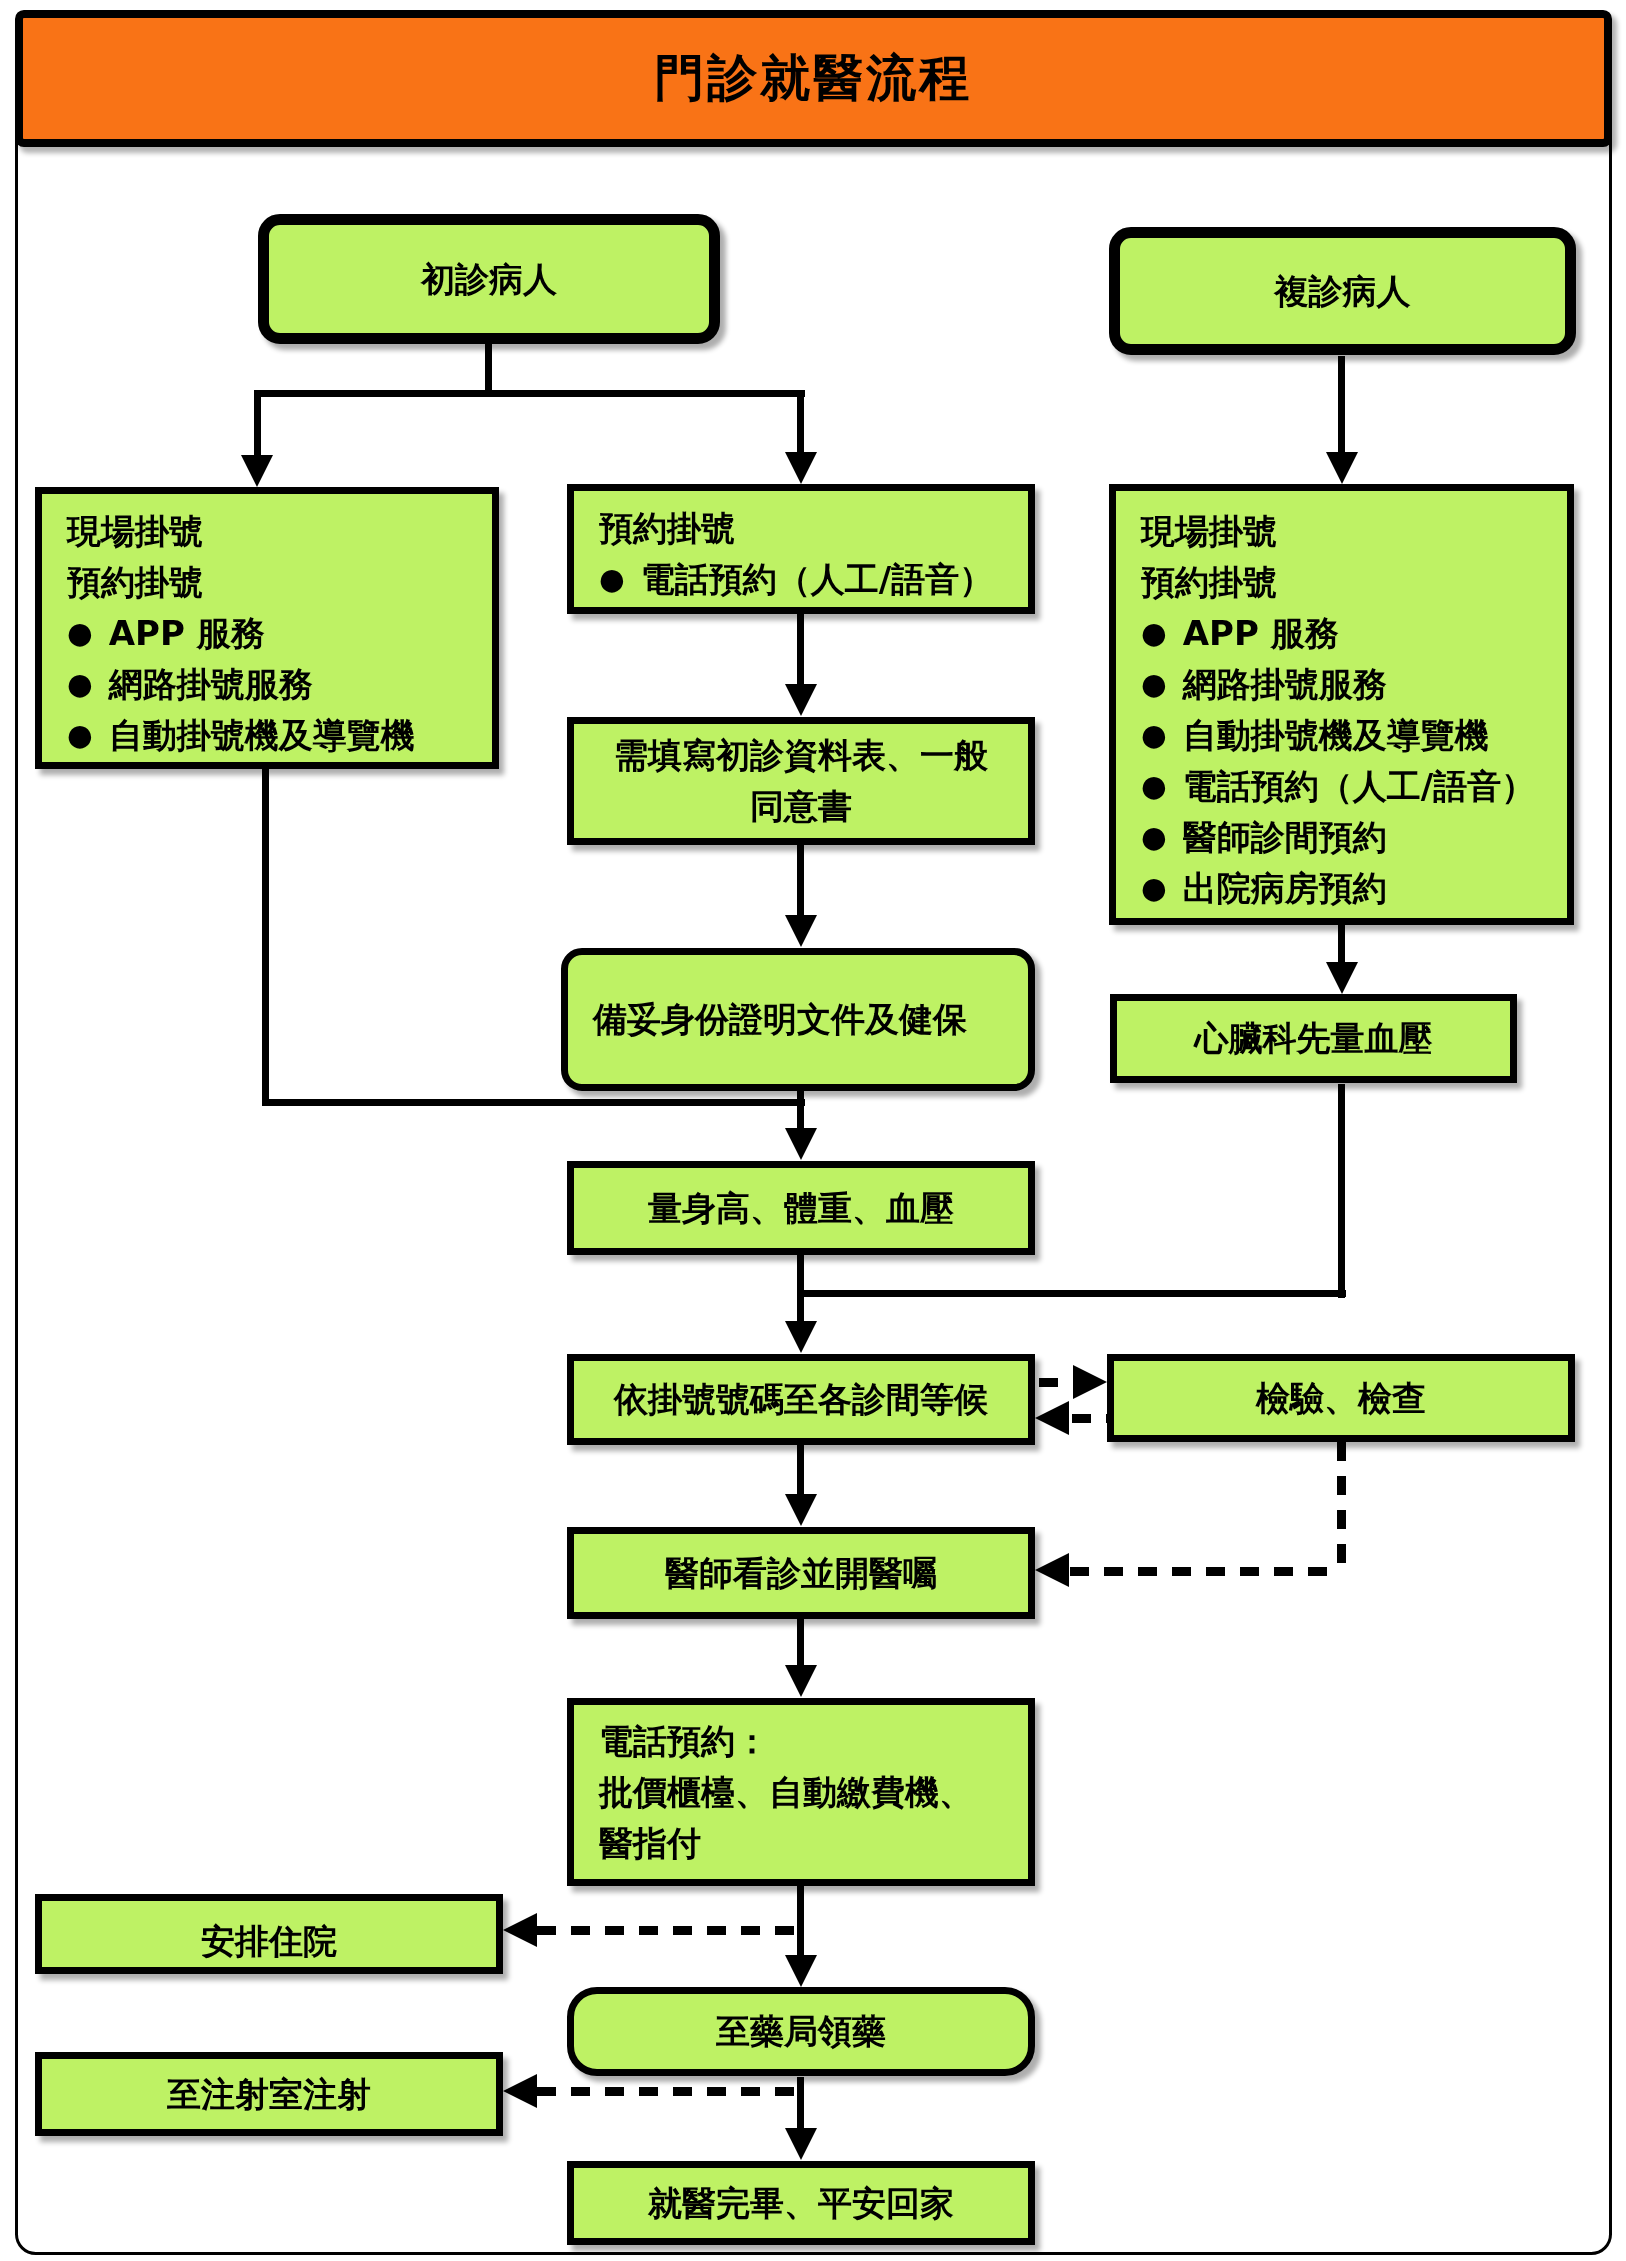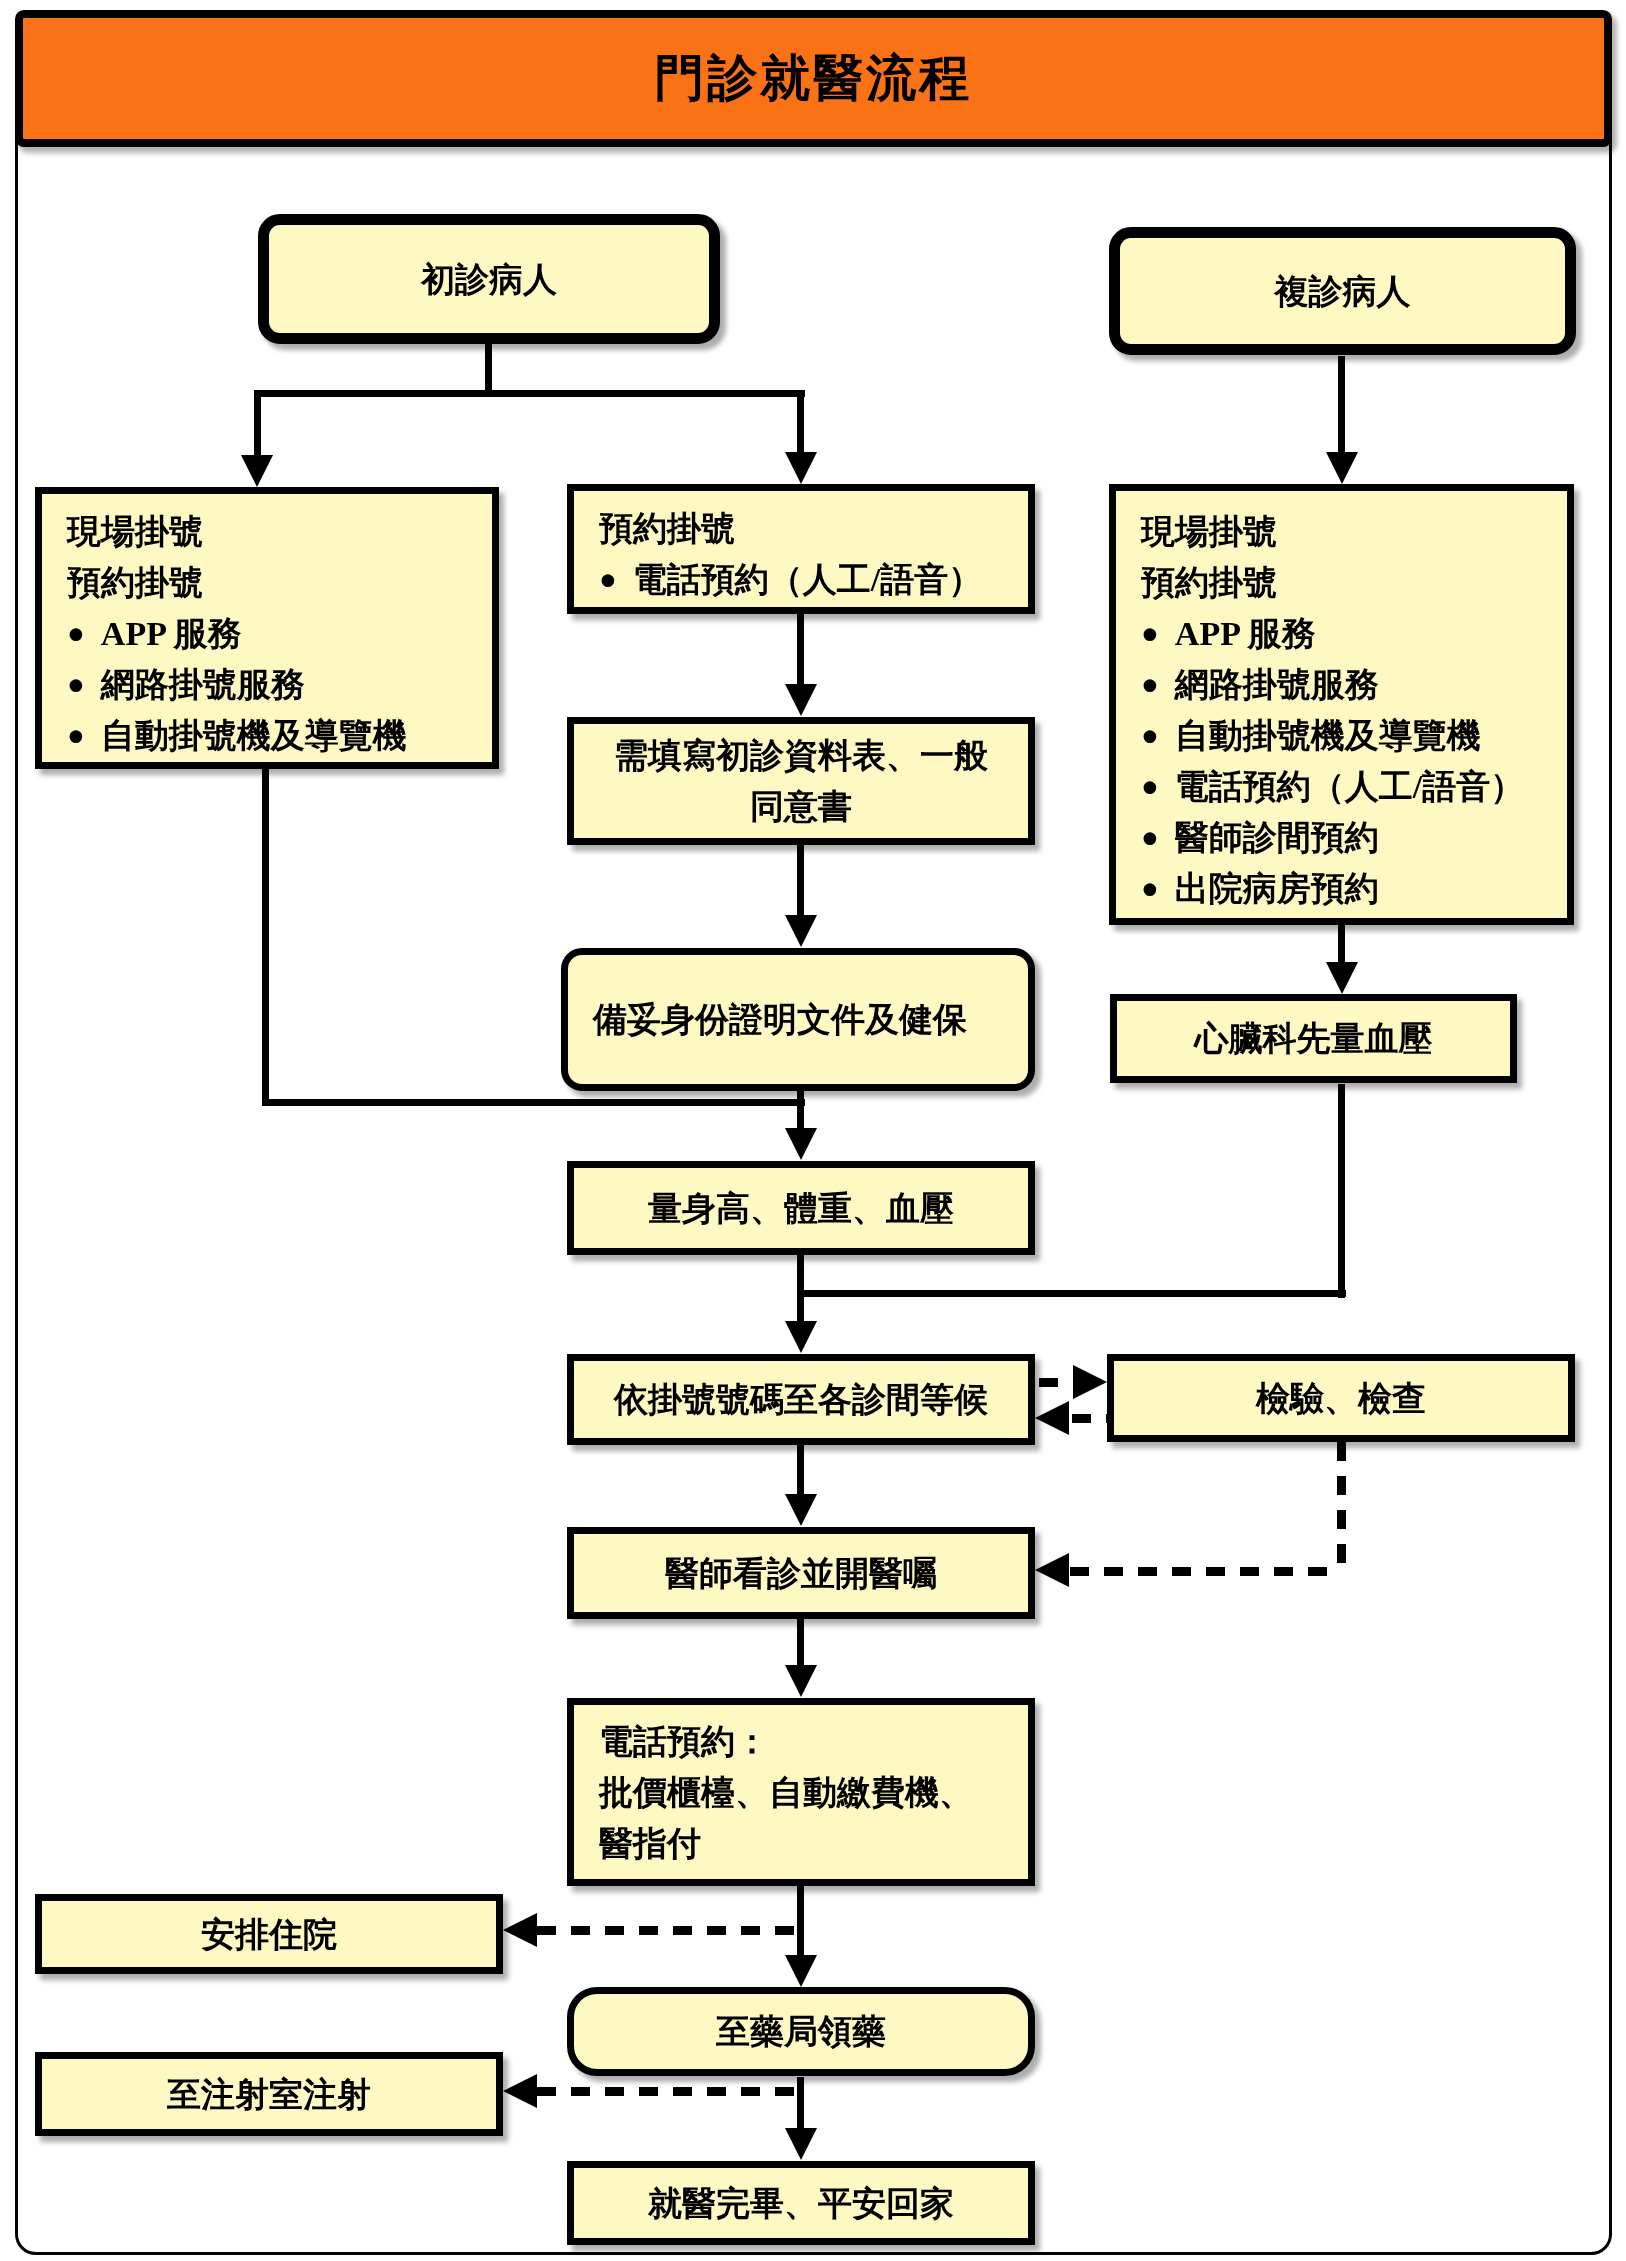--- a/index.html
+++ b/index.html
@@ -12,24 +12,23 @@
   
   .frame{border:3.7px solid #000;border-radius:20.7px;background:transparent;}
   .titlebox{
     border:8.9px solid #000;border-radius:8.9px;background:#f97316;
     display:flex;align-items:center;justify-content:center;
     font-size:50px;letter-spacing:3px;
     box-shadow:4.4px 5.2px 5.2px rgba(0,0,0,0.30);
   }
   
   .box{
-    background:#fef9c3;border:7.4px solid #000;
+    background:#bef264;border:7.4px solid #000;
     font-size:34px;line-height:1.5;
     box-shadow:5.2px 5.9px 5.2px rgba(0,0,0,0.32);
-    font-family:Liberation Serif, serif;
   }
   .rbox{border-width:11.8px;border-radius:22px;}
   .c{display:flex;align-items:center;justify-content:center;text-align:center;}
   .colC{display:flex;flex-direction:column;align-items:center;justify-content:center;text-align:center;}
   .colL{display:flex;flex-direction:column;justify-content:center;padding:0 25px;text-align:left;}
   .list{padding:11.8px 25px;}
   .bl{display:flex;align-items:center;}
   .blt{margin-right:16px;font-size:29.5px;line-height:1;}
   
   .vl{width:7.4px;background:#000;}
@@ -198,21 +197,21 @@
 <div class="abs box c" style="left:567px;top:1527px;width:468px;height:92px;">
   <span>醫師看診並開醫囑</span>
 </div>
 
 <div class="abs box colL" style="left:567px;top:1698px;width:468px;height:188px;">
   <div>電話預約：</div>
   <div>批價櫃檯、自動繳費機、</div>
   <div>醫指付</div>
 </div>
 
-<div class="abs box c" style="left:35px;top:1894px;width:468px;height:80px;">
+<div class="abs box c" style="left:35px;top:1894px;width:468px;height:80px;align-items:flex-end;">
   <span>安排住院</span>
 </div>
 
 <div class="abs box c" style="left:567px;top:1987px;width:468px;height:89px;border-radius:30px;">
   <span>至藥局領藥</span>
 </div>
 
 <div class="abs box c" style="left:35px;top:2052px;width:468px;height:84px;">
   <span>至注射室注射</span>
 </div>

